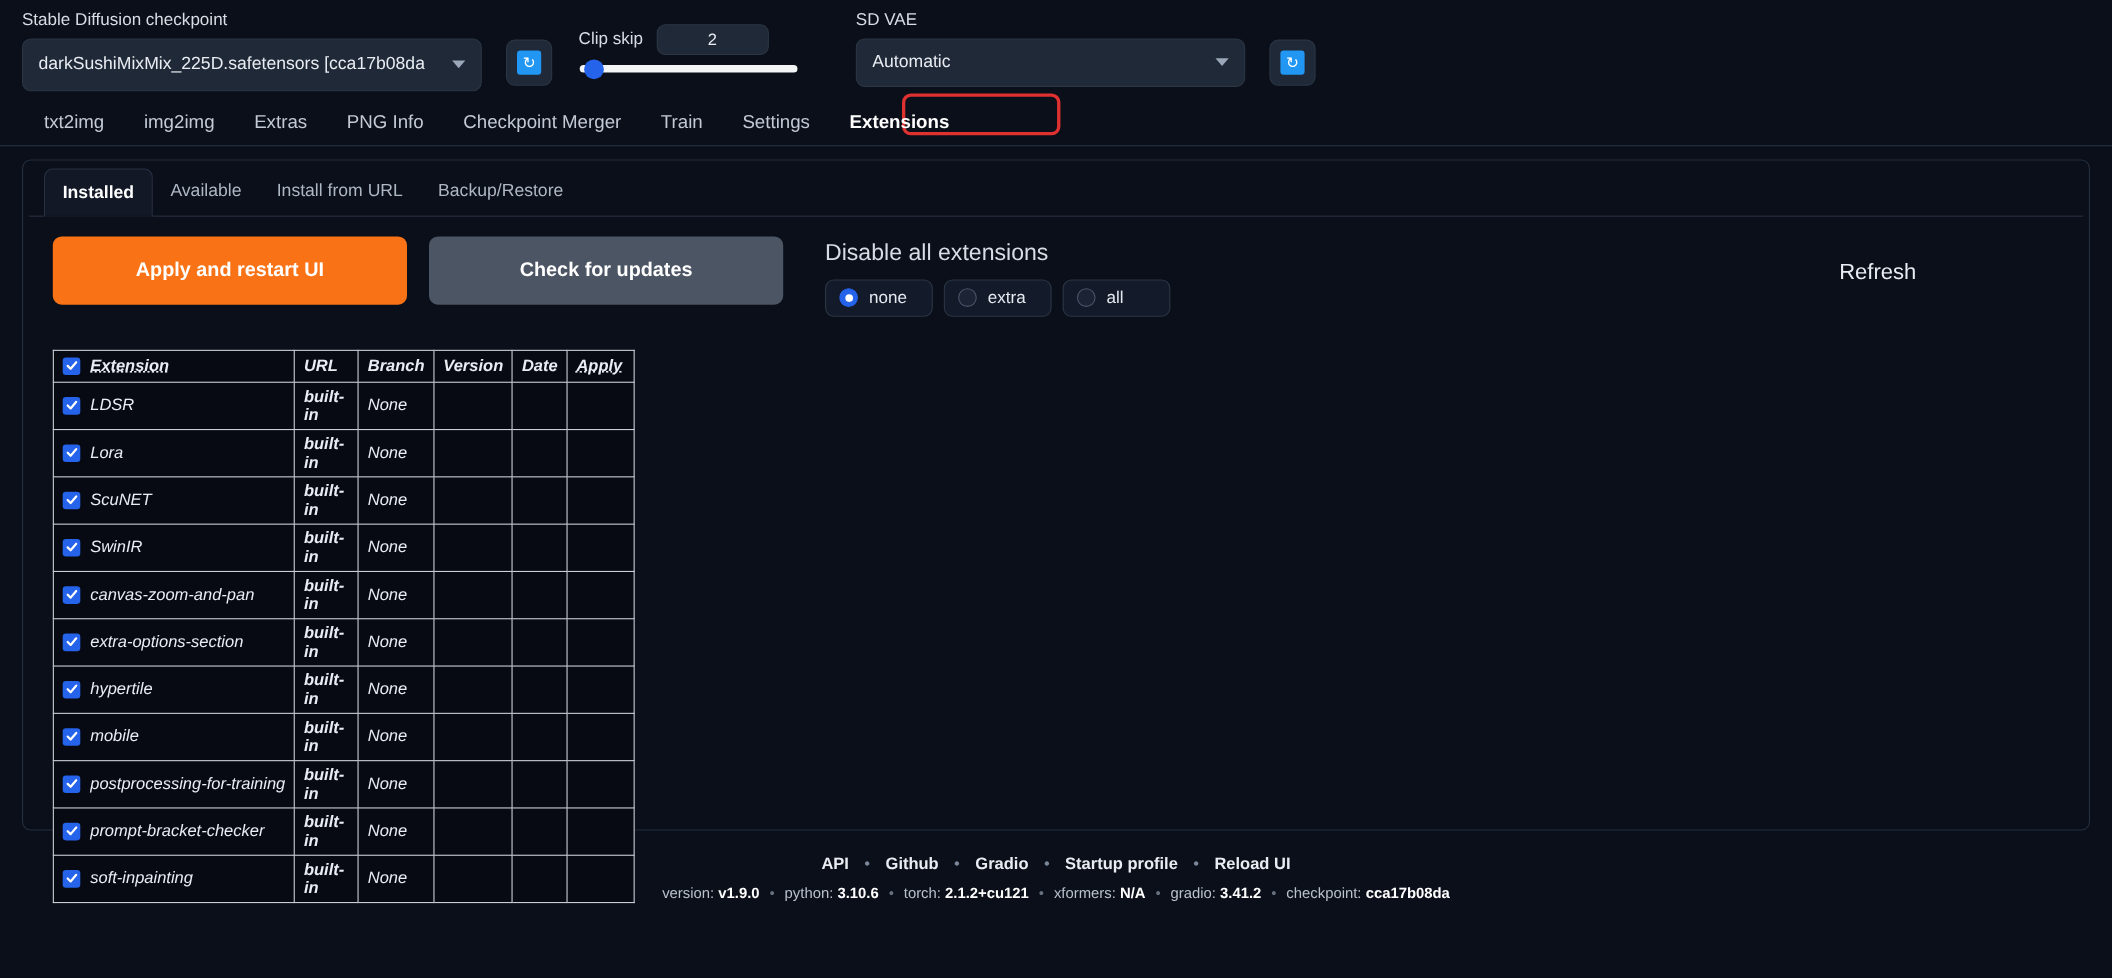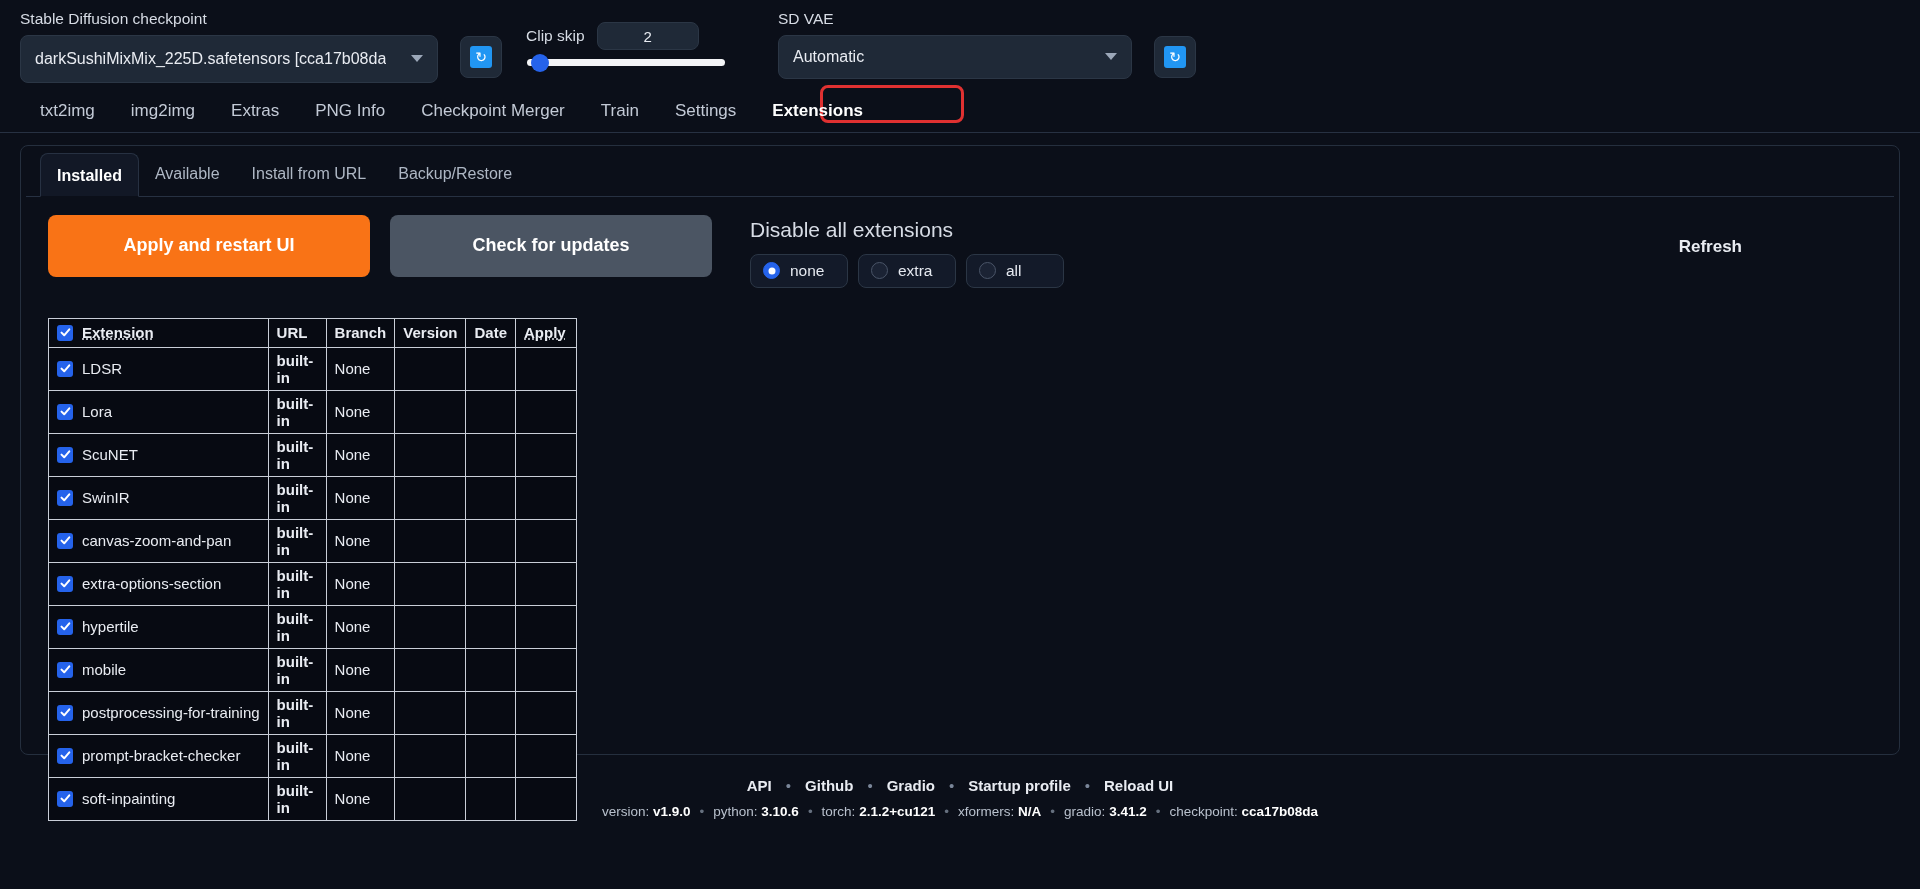--- a/index.html
+++ b/index.html
@@ -247,29 +247,29 @@
     transform: translate(-50%, -50%);
     width: 7px; height: 7px;
     border-radius: 50%;
     background: #ffffff;
   }
   .radio-text { font-size: 15.5px; color: #e5e9f0; }
 
   .refresh-link {
     margin-left: auto;
     margin-right: 130px;
-    font-size: 17px;
-    font-weight: bold;
+    font-size: 20px;
+    font-weight: normal;
     color: #e9ecf2;
     padding-top: 22px;
     cursor: pointer;
   }
 
   
-  .table-wrap { padding: 30px 22px 0 22px; }
+  .table-wrap { padding: 30px 22px 0 22px; font-style: italic; }
   table.ext-table {
     border-collapse: collapse;
     background: #070a12;
   }
   table.ext-table th, table.ext-table td {
     border: 1px solid #c9ced8;
     padding: 4px 8px;
     font-size: 15px;
     color: #e9ecf2;
     height: 29px;

